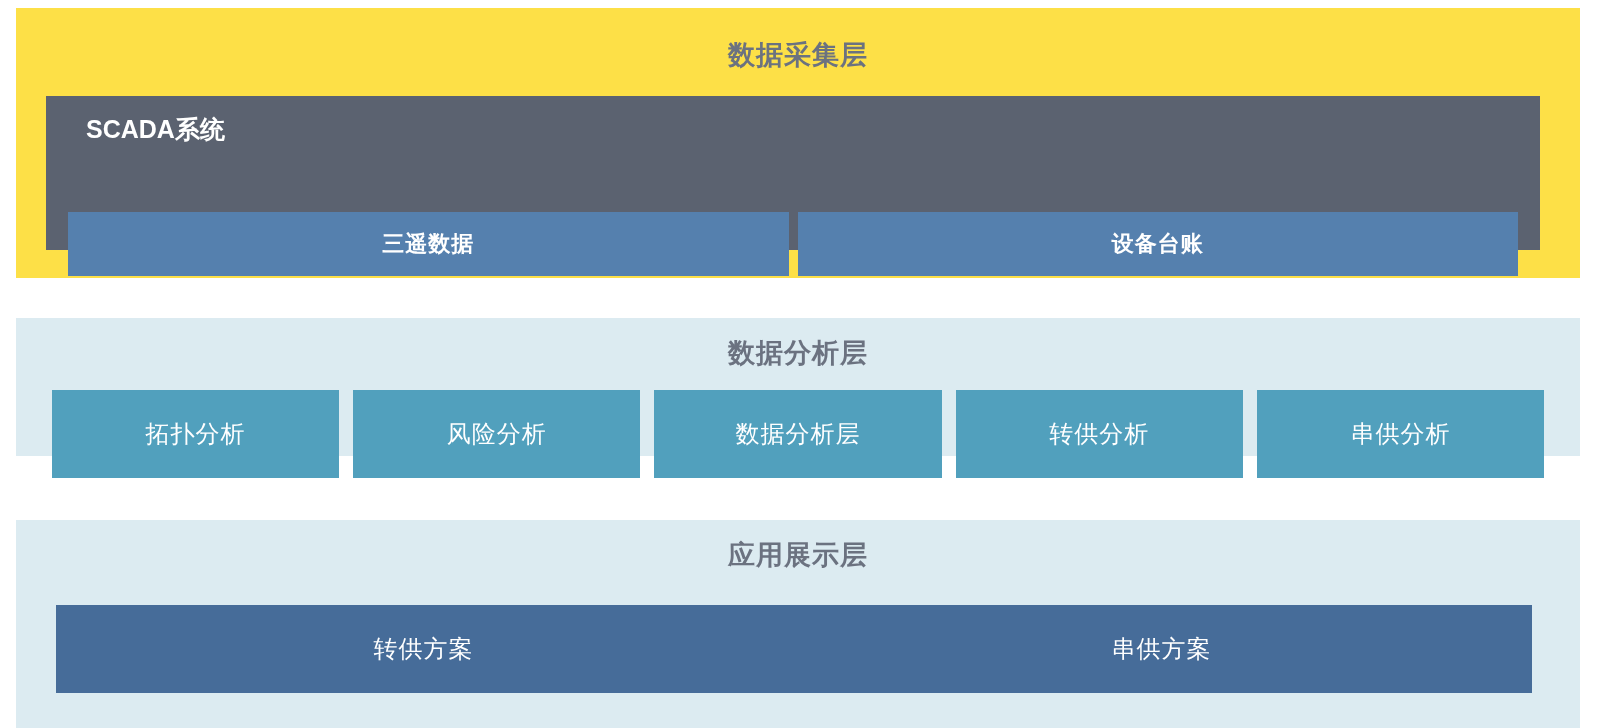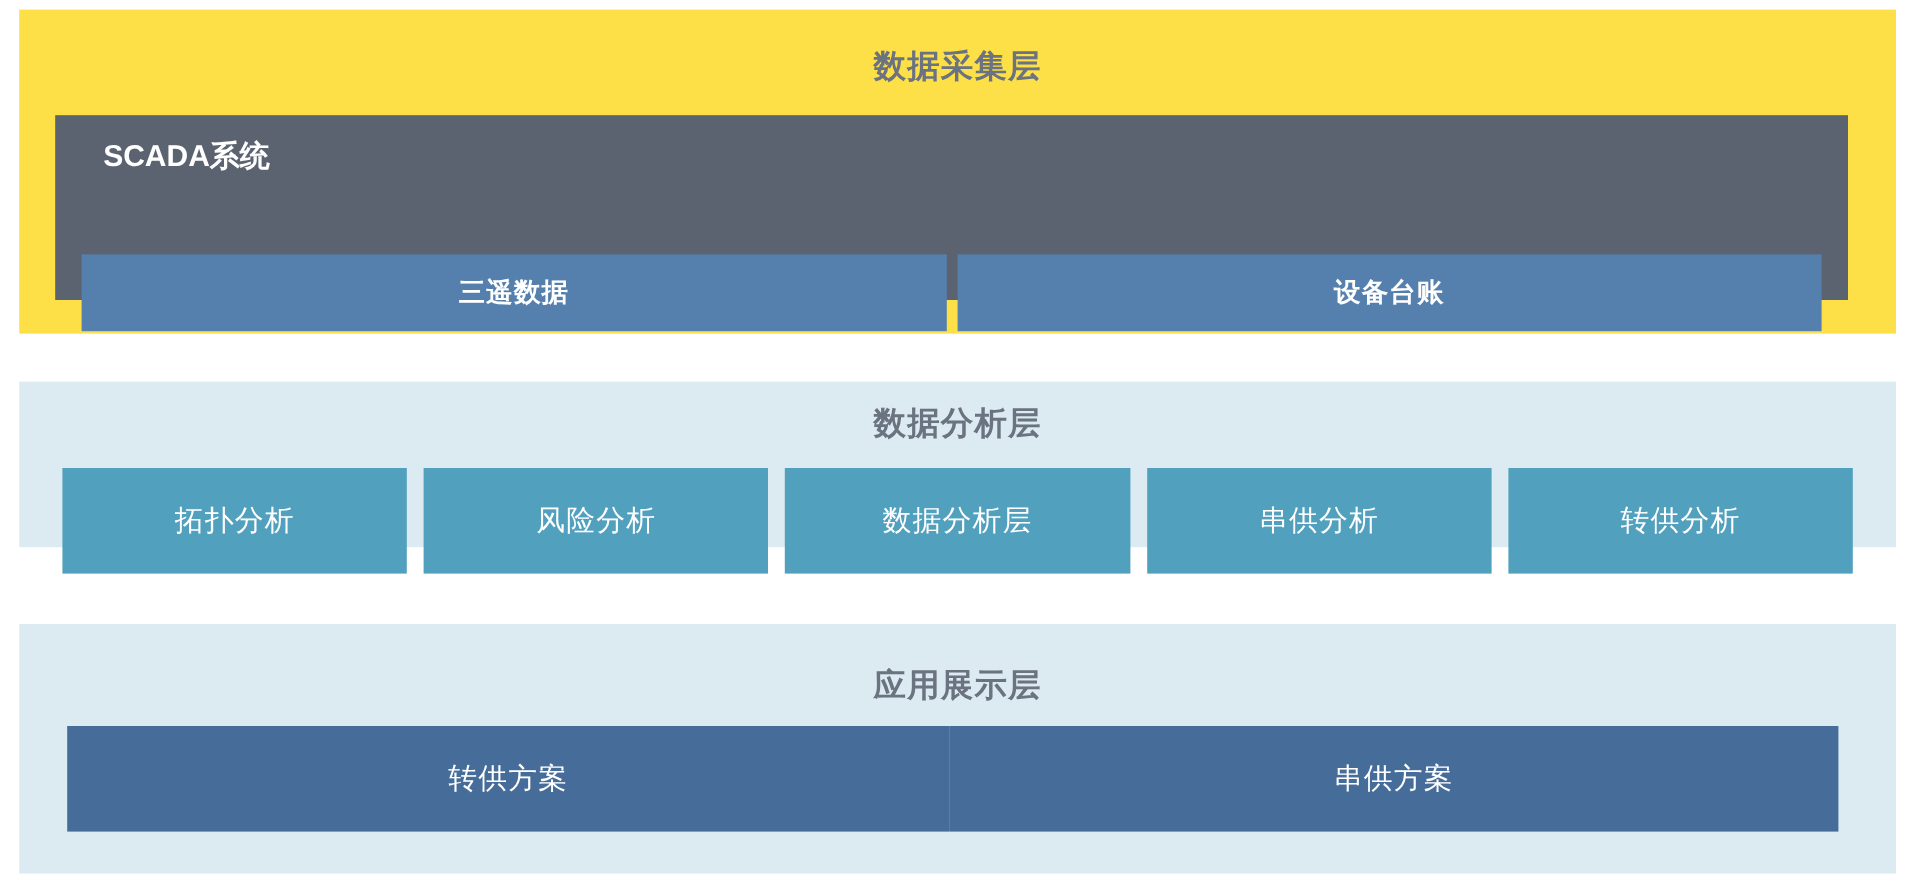--- a/index.html
+++ b/index.html
@@ -129,21 +129,21 @@
   #layer-application {
     left: 16px;
     top: 520px;
     width: 1564px;
     height: 208px;
     background: #dcebf1;
   }
   #layer-application .layer-title {
     font-size: 27px;
     line-height: 27px;
-    padding-top: 38px;
+    padding-top: 22px;
   }
   .application-items {
     position: absolute;
     left: 40px;
     top: 85px;
     right: 48px;
     height: 88px;
     display: flex;
   }
   .application-item {
@@ -181,22 +181,22 @@
   </section>
 
   <section class="layer-panel" id="layer-analysis">
 
     <div class="layer-title">数据分析层</div>
 
     <div class="analysis-items">
       <div class="analysis-item">拓扑分析</div>
       <div class="analysis-item">风险分析</div>
       <div class="analysis-item">数据分析层</div>
+      <div class="analysis-item">转供分析</div>
       <div class="analysis-item">串供分析</div>
-      <div class="analysis-item">转供分析</div>
     </div>
   </section>
 
   <section class="layer-panel" id="layer-application">
 
     <div class="layer-title">应用展示层</div>
 
     <div class="application-items">
       <div class="application-item w-small">转供方案</div>
       <div class="application-item w-large">串供方案</div>

